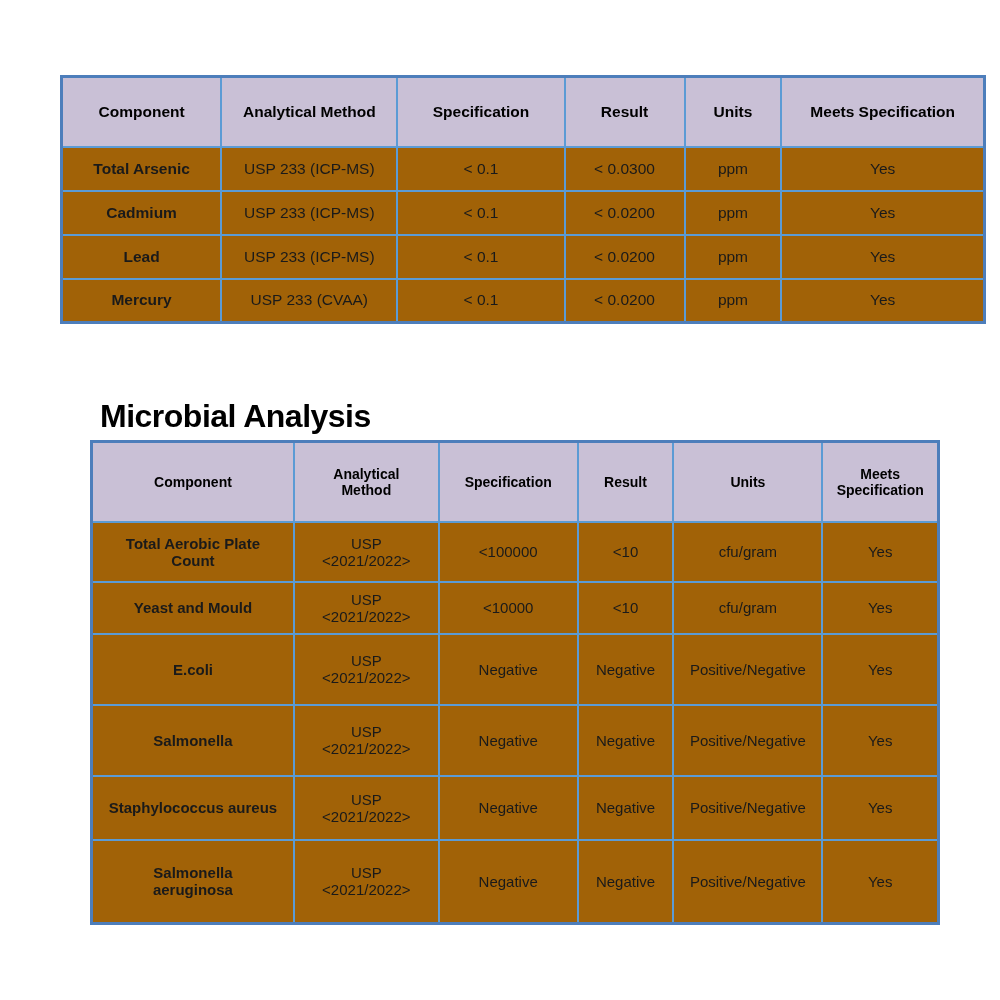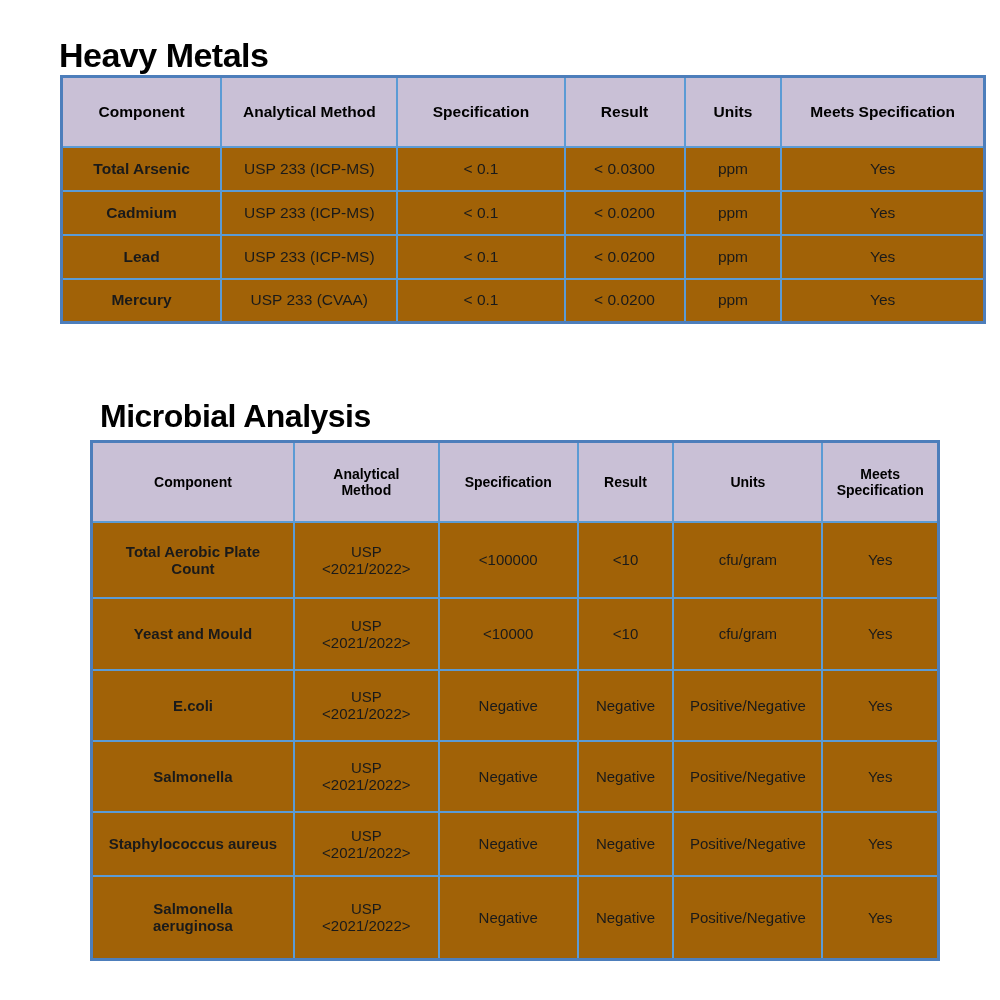--- a/index.html
+++ b/index.html
@@ -45,33 +45,32 @@
   td.comp { font-weight: bold; margin-top: 8px; }
 
   
   #hm-table { left: 60px; top: 75px; width: 926px; font-size: 15.5px; }
   #hm-table th { height: 70px; font-size: 15.5px; }
   #hm-table td { height: 44px; }
 
   
   #mb-table { left: 90px; top: 440px; width: 850px; font-size: 15px; }
   #mb-table th { height: 80px; font-size: 14px; }
-  #mb-table tbody tr:nth-child(1) td { height: 76px; }
-  #mb-table tbody tr:nth-child(2) td { height: 72px; }
+  #mb-table tbody tr:nth-child(1) td { height: 60px; }
+  #mb-table tbody tr:nth-child(2) td { height: 52px; }
   #mb-table tbody tr:nth-child(3) td { height: 71px; }
   #mb-table tbody tr:nth-child(4) td { height: 71px; }
   #mb-table tbody tr:nth-child(5) td { height: 64px; }
   #mb-table tbody tr:nth-child(6) td { height: 84px; }
 </style>
 </head>
 <body>
 
 <div class="doc">
 
-  <h1 class="section-title" id="hm-title">Heavy Metals</h1>
 
   <table id="hm-table">
     <colgroup>
       <col style="width:17.3%">
         <col style="width:19.1%">
         <col style="width:18.1%">
       <col style="width:13.0%">
         <col style="width:10.5%">
         <col style="width:22.0%">
     </colgroup>

